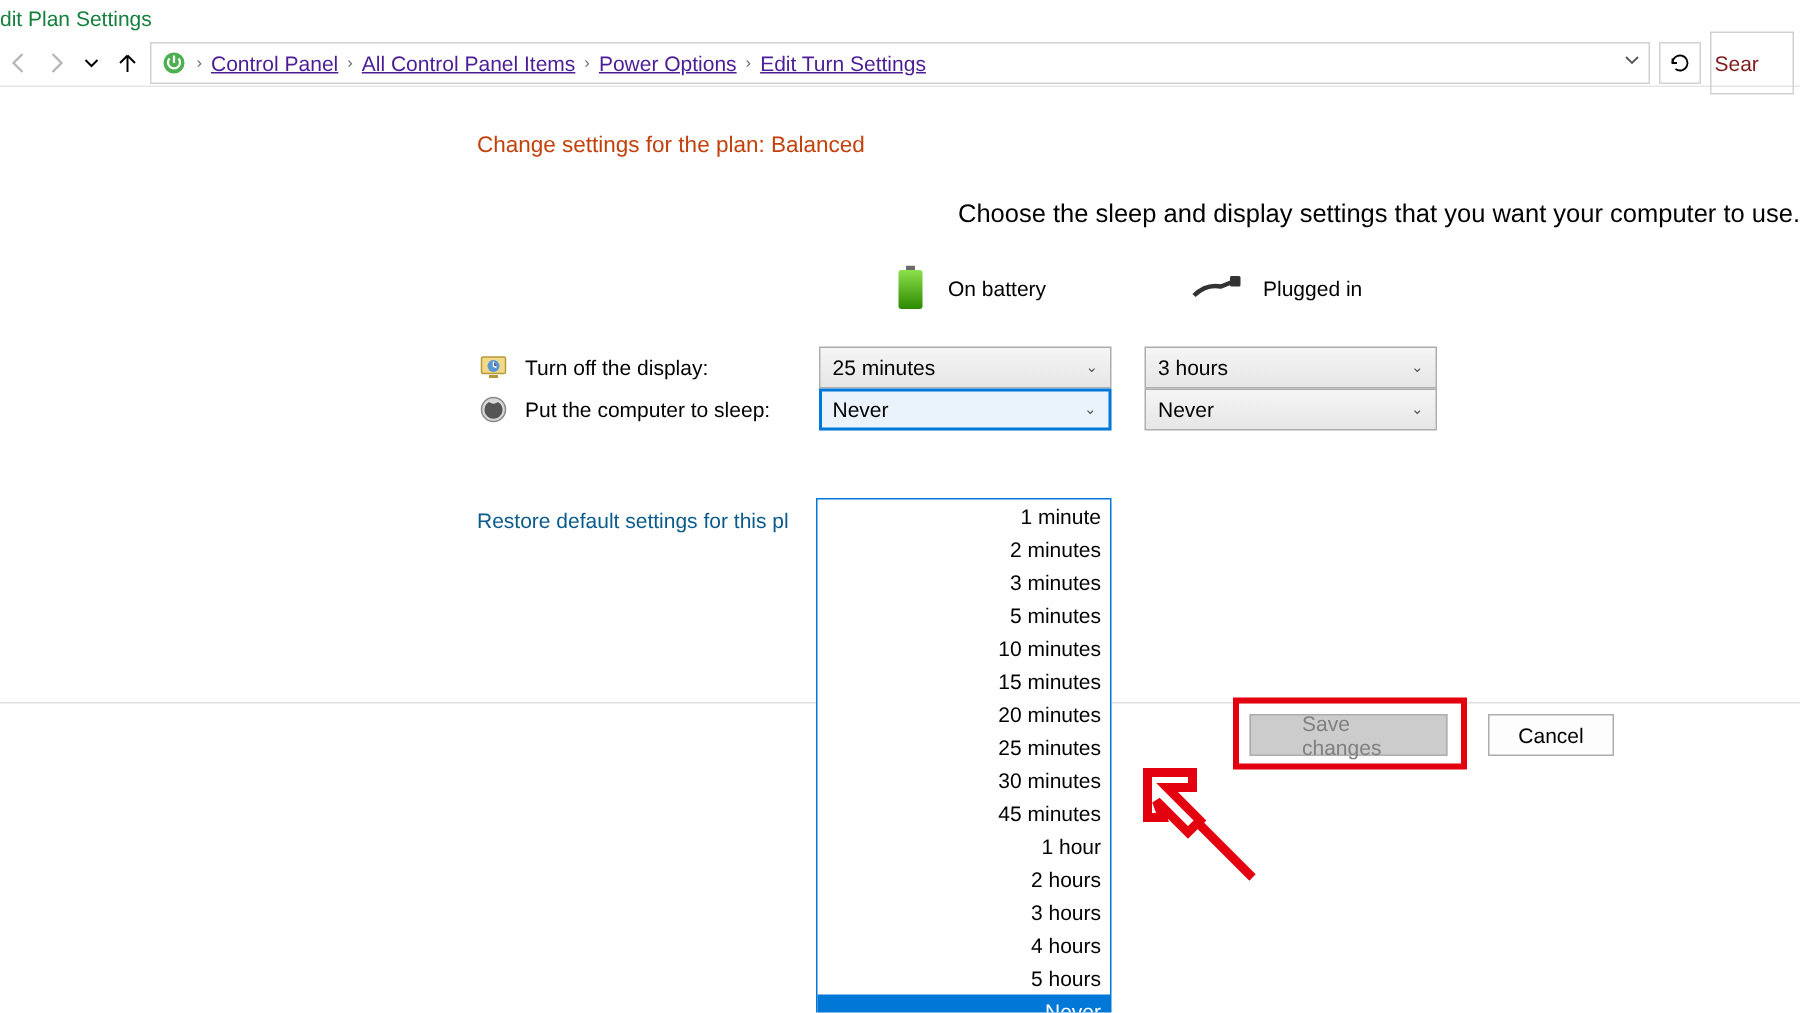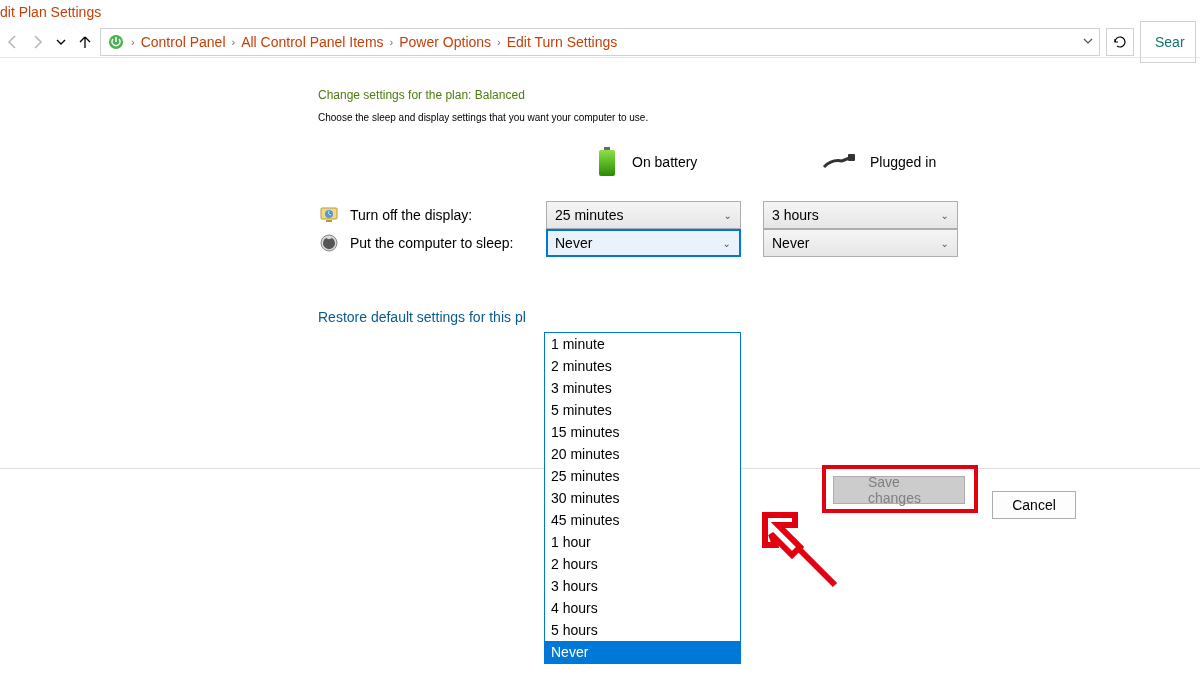--- a/index.html
+++ b/index.html
@@ -10,21 +10,21 @@
     color:#000;
     background:#fff;
     width:1200px;
     height:675px;
     overflow:hidden;
     position:relative;
   }
   
   .titlebar {
     font-size:14px;
-    color:#c2410c;
+    color:#15803d;
     padding:4px 0 6px 0;
   }
   
   .navbar {
     display:flex;
     align-items:center;
     height:32px;
     padding:0 4px;
     gap:6px;
     border-bottom:1px solid #e5e5e5;
@@ -41,61 +41,62 @@
     flex:1;
     display:flex;
     align-items:center;
     height:28px;
     border:1px solid #d1d1d1;
     padding:0 6px;
     gap:6px;
     background:#fff;
   }
   .breadcrumb-sep { color:#6a6a6a; font-size:11px; }
-  .breadcrumb-item { color:#c2410c; }
+  .breadcrumb-item { color:#4c1d95;text-decoration:underline; }
   .breadcrumb-tail {
     margin-left:auto;
     color:#555;
     font-size:11px;
   }
   .refresh-btn {
     width:28px;height:28px;
     border:1px solid #d1d1d1;
     display:flex;align-items:center;justify-content:center;
   }
   .search-box {
     width:56px;height:42px;
     border:1px solid #d1d1d1;
-    padding:0 14px;
-    color:#0f766e;
+    padding:0 2px;
+    color:#7f1d1d;
     display:flex;align-items:center;
     overflow:hidden;
   }
   
   .content {
     padding:30px 0 0 318px;
     position:relative;
   }
   .page-title {
-    color:#4d7c0f;
-    font-size:12px;
+    color:#c2410c;
+    font-size:15px;
     font-weight:400;
-    margin-bottom:10px;
+    margin-bottom:28px;
   }
   .page-sub {
-    font-size:10px;
+    font-size:17px;
     margin-bottom:24px;
+    text-align:right;
   }
   .grid {
     position:relative;
   }
   .col-headers {
     display:flex;
     padding-left:228px;
-    gap:76px;
+    gap:48px;
     margin-bottom:24px;
   }
   .col-h {
     display:flex;
     align-items:center;
     gap:14px;
     width:200px;
   }
   .row {
     display:flex;
@@ -130,20 +131,21 @@
     left:544px; top:332px;
     width:197px;
     border:1px solid #0078d7;
     background:#fff;
     z-index:10;
   }
   .dropdown-item {
     padding:1px 6px;
     font-size:14px;
     line-height:20px;
+    text-align:right;
   }
   .dropdown-item.selected {
     background:#0078d7; color:#fff;
   }
   .links a {
     color:#0a5b8c;
     text-decoration:none;
     display:inline-block;
     margin-bottom:14px;
   }
@@ -174,21 +176,20 @@
   .btn.save {
     left:833px;
     width:132px;
     color:#808080;
     background:#ccc;
   }
   .btn.cancel {
     left:992px;
     width:84px;
     background:#fdfdfd;
-    margin-top:15px;
   }
   
   .anno-box {
     position:absolute;
     border:4px solid #e3000f;
     left:822px; top:465px;
     width:156px; height:48px;
     z-index:5;
     pointer-events:none;
   }
@@ -340,20 +341,21 @@
       <a href="#">Restore default settings for this pl</a>
     </div>
   </div>
 </div>
 
 <div class="dropdown-list" id="dropdown">
     <div class="dropdown-item">1 minute</div>
     <div class="dropdown-item">2 minutes</div>
     <div class="dropdown-item">3 minutes</div>
     <div class="dropdown-item">5 minutes</div>
+    <div class="dropdown-item">10 minutes</div>
     <div class="dropdown-item">15 minutes</div>
     <div class="dropdown-item">20 minutes</div>
     <div class="dropdown-item">25 minutes</div>
     <div class="dropdown-item">30 minutes</div>
     <div class="dropdown-item">45 minutes</div>
     <div class="dropdown-item">1 hour</div>
     <div class="dropdown-item">2 hours</div>
     <div class="dropdown-item">3 hours</div>
     <div class="dropdown-item">4 hours</div>
     <div class="dropdown-item">5 hours</div>

